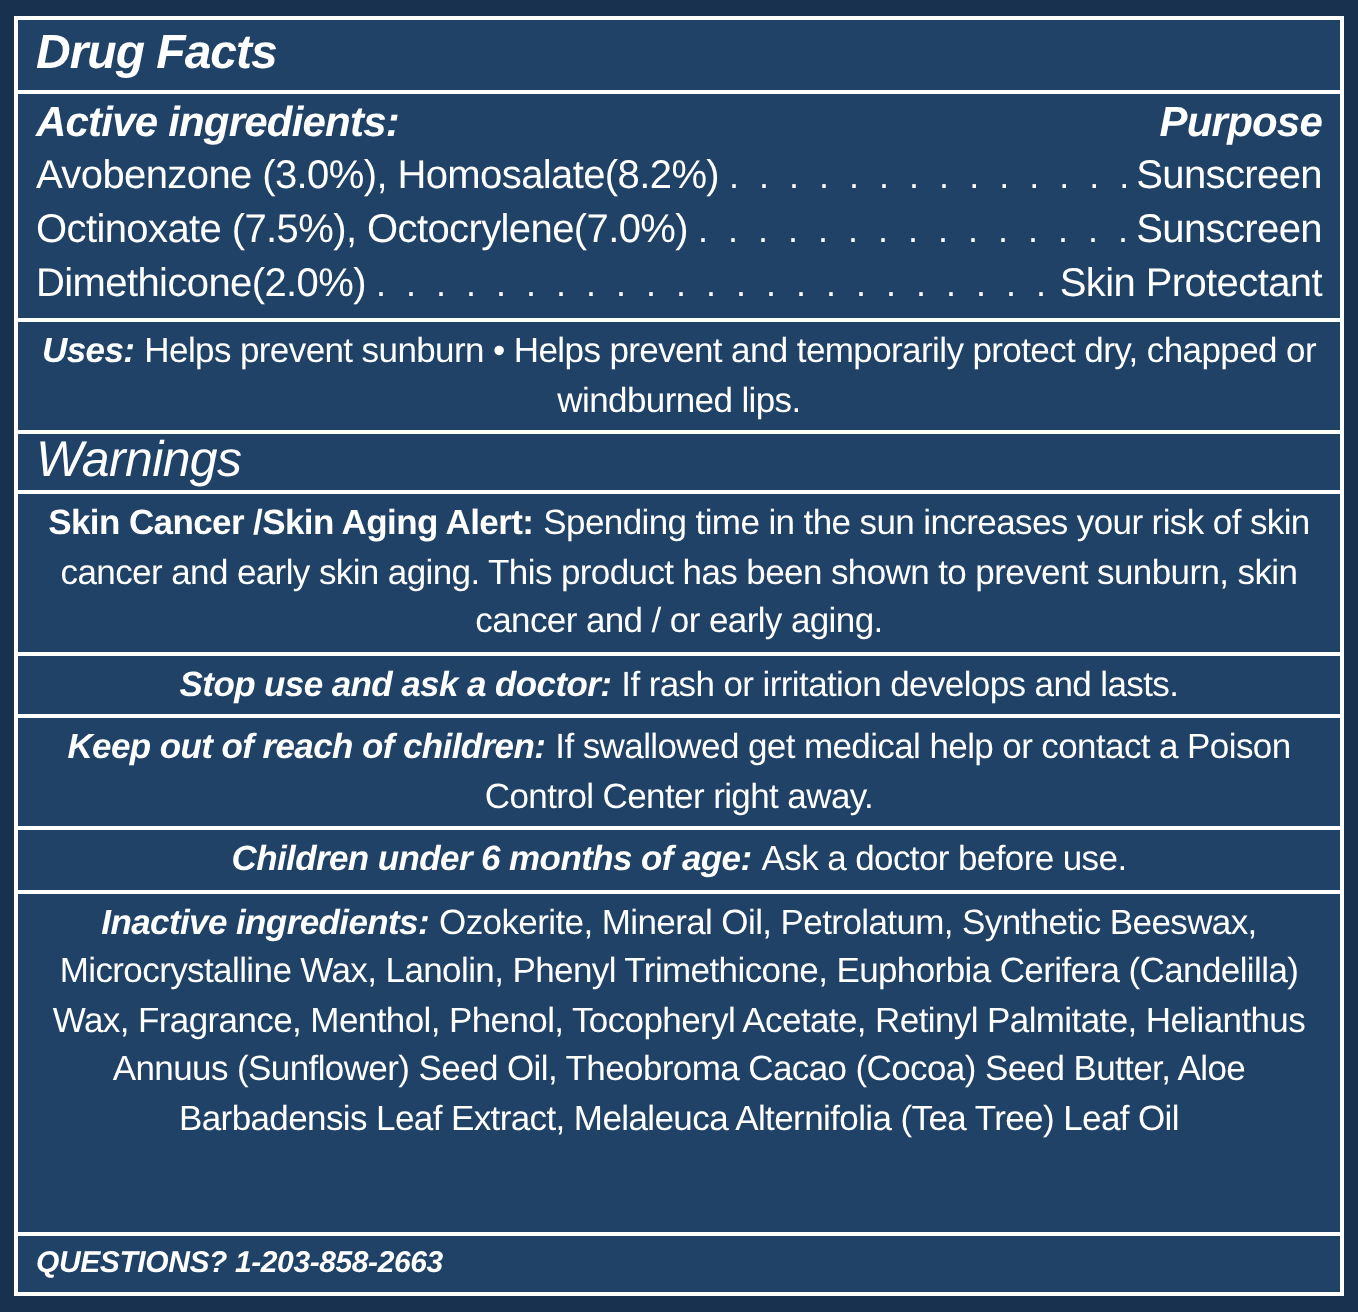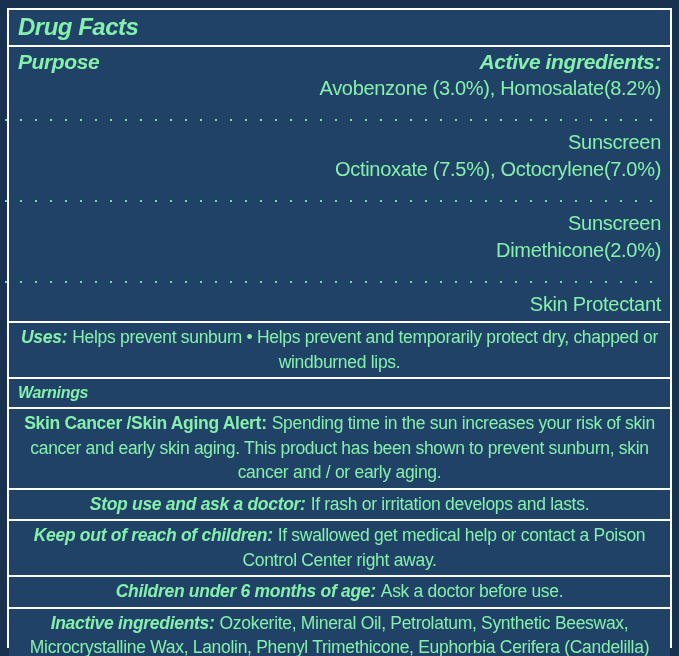--- a/index.html
+++ b/index.html
@@ -1,21 +1,21 @@
 <!DOCTYPE html>
 <html><head>
 <meta charset="utf-8">
 <style>
   html,body{margin:0;padding:0;background:#0e2038;}
   .label-frame{
     width:679px;height:656px;box-sizing:border-box;
     background:#17314f;
     padding:8px 7px;
     font-family:"Liberation Sans",sans-serif;
-    color:#86efac;
+    color:#ffffff;
     overflow:hidden;
   }
   .label-inner{
     height:100%;box-sizing:border-box;
     background:#ffffff;
     padding:2px;
     display:flex;flex-direction:column;gap:2px;
   }
   .sec{
     background:#1f4266;
@@ -27,57 +27,57 @@
   .title{
     font-size:24px;font-weight:700;font-style:italic;
     line-height:27px;letter-spacing:-0.5px;
   }
   .hdr-row{display:flex;justify-content:space-between;align-items:baseline;}
   .hdr{
     font-size:21px;font-weight:700;font-style:italic;
     line-height:26px;letter-spacing:-0.4px;
   }
   .ing-row{
-    display:flex;align-items:flex-end;
-    font-size:20px;line-height:27px;font-weight:400;flex-direction:column;
+    display:flex;align-items:flex-start;
+    font-size:20px;line-height:27px;font-weight:400;
   }
   .ing-name{white-space:nowrap;}
   .ing-purpose{white-space:nowrap;}
   .dots{
     flex:1;overflow:hidden;white-space:nowrap;
     margin:0 5px;letter-spacing:2.5px;font-size:18px;
   }
   .body-text{
     font-size:17.5px;line-height:24.5px;font-weight:400;
     letter-spacing:-0.3px;
     text-align:center;
   }
   .lead-bi{font-weight:700;font-style:italic;margin-right:5px;}
   .lead-b{font-weight:700;margin-right:5px;}
-  .solo-bi{font-size:16px;font-weight:700;font-style:italic;line-height:23px;}
+  .solo-bi{font-size:25px;font-weight:400;font-style:italic;line-height:23px;}
   .solo-b{font-size:18px;font-weight:700;line-height:22px;}
   .questions{
     font-size:15px;font-weight:700;font-style:italic;
     line-height:23px;letter-spacing:-0.2px;
   }
 </style>
 </head>
 <body>
 
 <div class="label-frame">
   <div class="label-inner">
 
     <div class="sec title-sec">
       <div class="title">Drug Facts</div>
     </div>
 
     <div class="sec">
       <div class="hdr-row">
+        <span class="hdr">Active ingredients:</span>
         <span class="hdr">Purpose</span>
-        <span class="hdr">Active ingredients:</span>
       </div>
       <div class="ing-row">
         <span class="ing-name">Avobenzone (3.0%), Homosalate(8.2%)</span>
         <span class="dots">. . . . . . . . . . . . . . . . . . . . . . . . . . . . . . . . . . . . . . . . . . . . . . . . . . . . . . . . . . . . . . . . . . . . . . . . . . . . . . . . </span>
         <span class="ing-purpose">Sunscreen</span>
       </div>
       <div class="ing-row">
         <span class="ing-name">Octinoxate (7.5%), Octocrylene(7.0%)</span>
         <span class="dots">. . . . . . . . . . . . . . . . . . . . . . . . . . . . . . . . . . . . . . . . . . . . . . . . . . . . . . . . . . . . . . . . . . . . . . . . . . . . . . . . </span>
         <span class="ing-purpose">Sunscreen</span>

